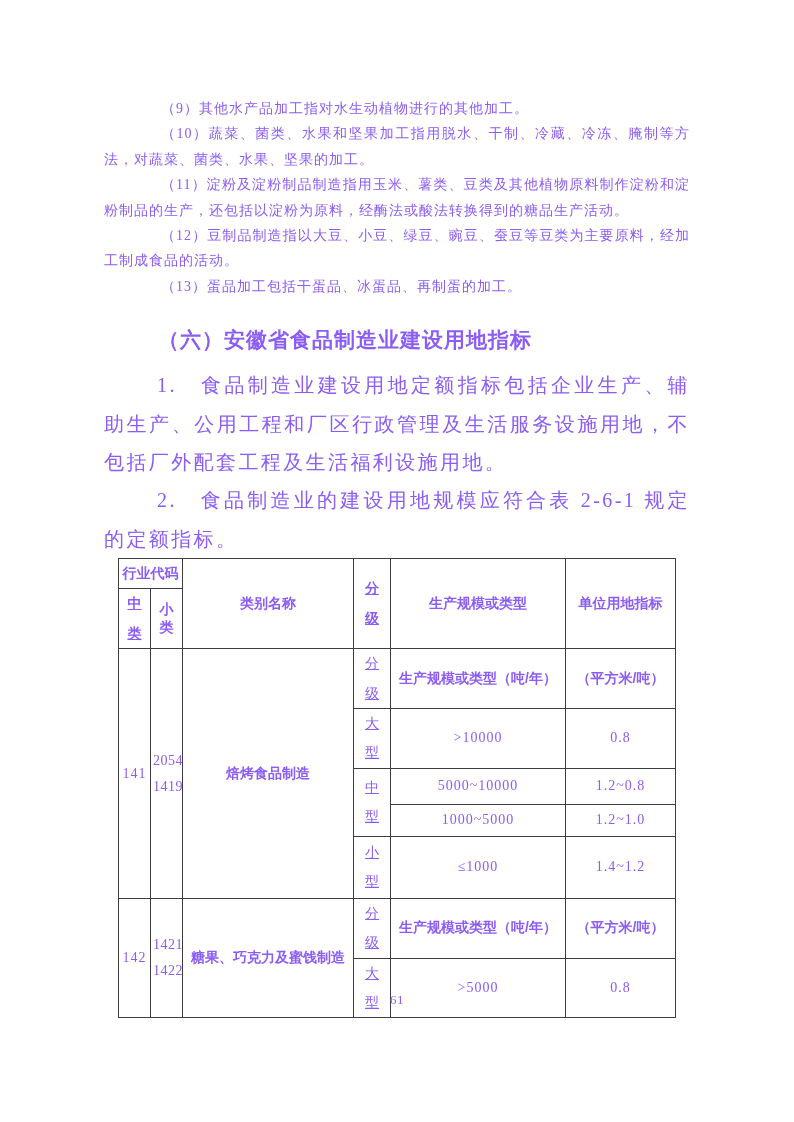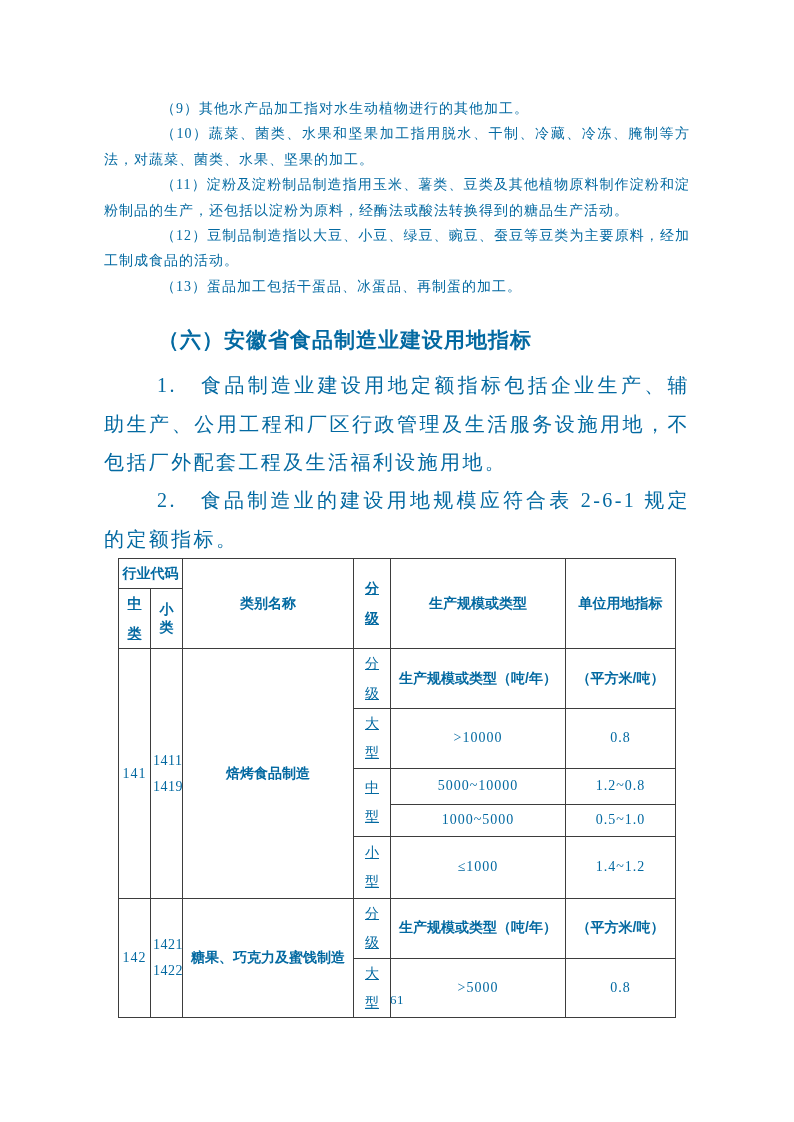--- a/index.html
+++ b/index.html
@@ -1,21 +1,21 @@
 <!DOCTYPE html>
 <html lang="zh"><head>
 <meta charset="utf-8">
 <style>
   html,body { margin:0; padding:0; background:#ffffff; }
   .page {
     position: relative;
     width: 794px; height: 1122px;
     margin: 0 auto;
     background: #ffffff;
-    color: #0369a1;
+    color: #8b5cf6;
     font-family: "Liberation Serif", serif;
     overflow: hidden;
     box-sizing: border-box;
     padding: 96px 104px 0 104px;
   }
   .hei { font-family: "Liberation Sans", sans-serif; font-weight: bold; }
 
   
   .note {
     margin: 0;
@@ -139,21 +139,21 @@
       </tr>
 
       <tr class="rh2">
         <td class="th"><span class="vtext">中类</span></td>
         <td class="th">小类</td>
       </tr>
 
       <tr class="rs1">
         <td class="num" rowspan="5">141</td>
         <td class="num" rowspan="5">
-          <div class="code-line">1411</div>
+          <div class="code-line">2054</div>
           <div class="code-line">1419</div>
         </td>
         <td class="th" rowspan="5">焙烤食品制造</td>
         <td><span class="vtext th">分级</span></td>
         <td class="th">生产规模或类型（吨/年）</td>
         <td class="th">（平方米/吨）</td>
       </tr>
 
       <tr class="rs2">
         <td><span class="vtext">大型</span></td>
@@ -161,21 +161,21 @@
         <td class="num">0.8</td>
       </tr>
 
       <tr class="rs3">
         <td rowspan="2"><span class="vtext">中型</span></td>
         <td class="num">5000~10000</td>
         <td class="num">1.2~0.8</td>
       </tr>
       <tr class="rs4">
         <td class="num">1000~5000</td>
-        <td class="num">0.5~1.0</td>
+        <td class="num">1.2~1.0</td>
       </tr>
 
       <tr class="rs5">
         <td><span class="vtext">小型</span></td>
         <td class="num">≤1000</td>
         <td class="num">1.4~1.2</td>
       </tr>
 
       <tr class="rs6">
         <td class="num" rowspan="2">142</td>

